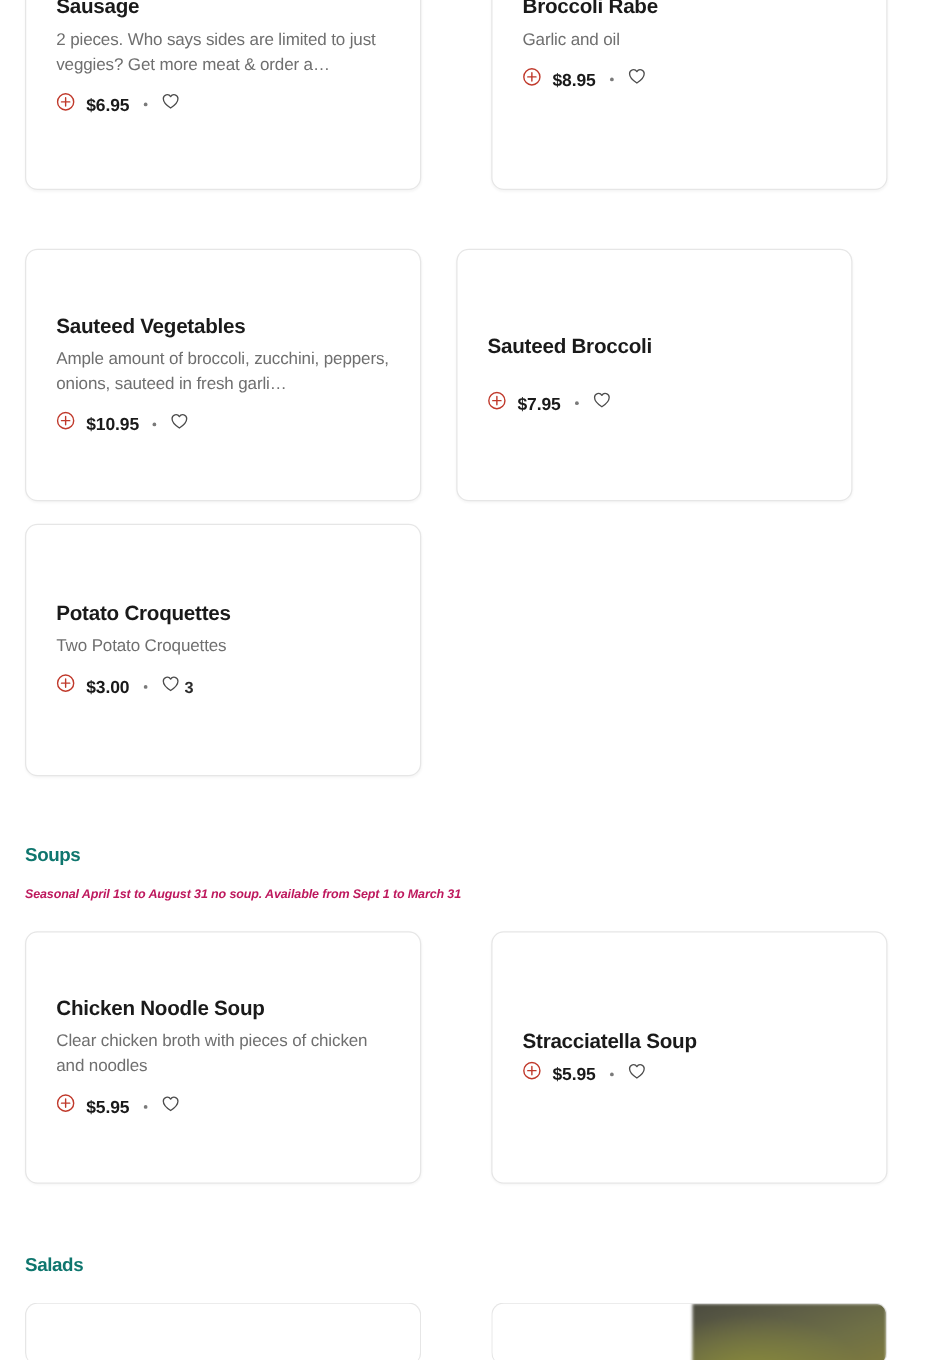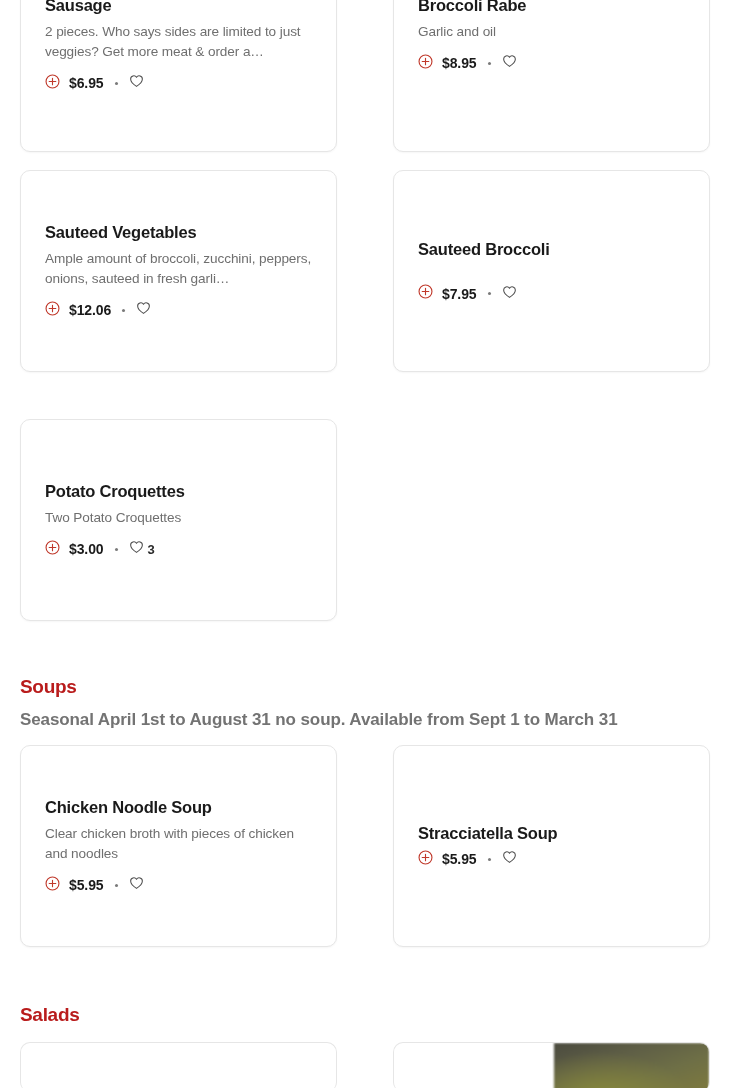--- a/index.html
+++ b/index.html
@@ -95,30 +95,31 @@
   }
   .heart-icon { display: block; }
 
   
   .card.h-cut      { height: 152px; justify-content: flex-start; }
   .card.h-cut .card-inner { padding-top: 0; }
   .card.h-202      { height: 202px; }
 
   
   .section-title {
-    font-size: 19px;
+    font-size: 15px;
     font-weight: 700;
-    color: #b91c1c;
+    color: #0f766e;
     letter-spacing: -0.3px;
   }
   .section-sub {
-    font-size: 17px;
+    font-size: 10px;
     font-weight: 600;
-    color: #737373;
+    color: #be185d;
     letter-spacing: -0.1px;
+    font-style: italic;
   }
 
   
   .partial-card {
     position: absolute;
     width: 317px;
     height: 50px;
     background: #ffffff;
     border: 1px solid #e6e6e6;
     border-radius: 10px;
@@ -188,34 +189,34 @@
                   <path d="M10 16.2S2.2 11.3 2.2 6.4A4.2 4.2 0 0 1 10 4.1a4.2 4.2 0 0 1 7.8 2.3c0 4.9-7.8 9.8-7.8 9.8z" fill="none" stroke="#4d4d4d" stroke-width="1.4" stroke-linejoin="round"></path>
                 </svg>
             </span>
             <span class="fav-count"></span>
           </span>
         </div>
       </div>
     </div>
   </div>
 
-  <div class="menu-grid" style="top:170px;">
+  <div class="menu-grid" style="top:199px;gap:28px;">
 
     <div class="card h-202">
       <div class="card-inner">
         <div class="card-title">Sauteed Vegetables</div>
         <div class="card-desc">Ample amount of broccoli, zucchini, peppers, onions, sauteed in fresh garli…</div>
         <div class="card-meta">
           <span class="plus-icon">
             <svg width="15" height="15" viewBox="0 0 20 20">
                 <circle cx="10" cy="10" r="8.6" fill="none" stroke="#c0392b" stroke-width="1.5"></circle>
                 <path d="M10 5.6v8.8M5.6 10h8.8" stroke="#c0392b" stroke-width="1.5" stroke-linecap="round"></path>
               </svg>
           </span>
-          <span class="price">$12.06</span>
+          <span class="price">$10.95</span>
           <span class="dot"></span>
           <span class="fav">
             <span class="heart-icon">
               <svg width="15" height="14" viewBox="0 0 20 18">
                   <path d="M10 16.2S2.2 11.3 2.2 6.4A4.2 4.2 0 0 1 10 4.1a4.2 4.2 0 0 1 7.8 2.3c0 4.9-7.8 9.8-7.8 9.8z" fill="none" stroke="#4d4d4d" stroke-width="1.4" stroke-linejoin="round"></path>
                 </svg>
             </span>
             <span class="fav-count"></span>
           </span>
         </div>

